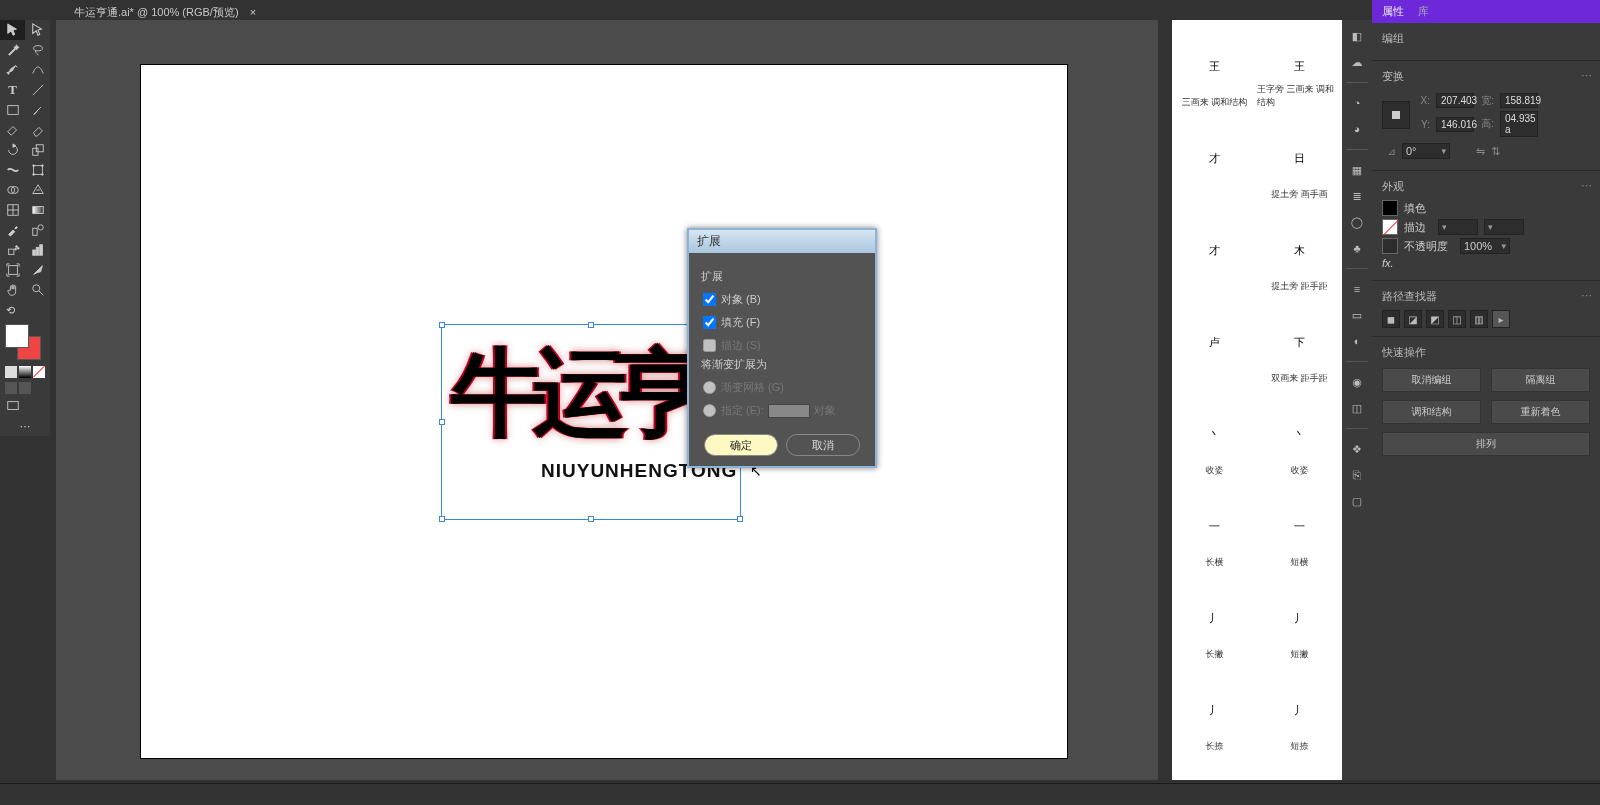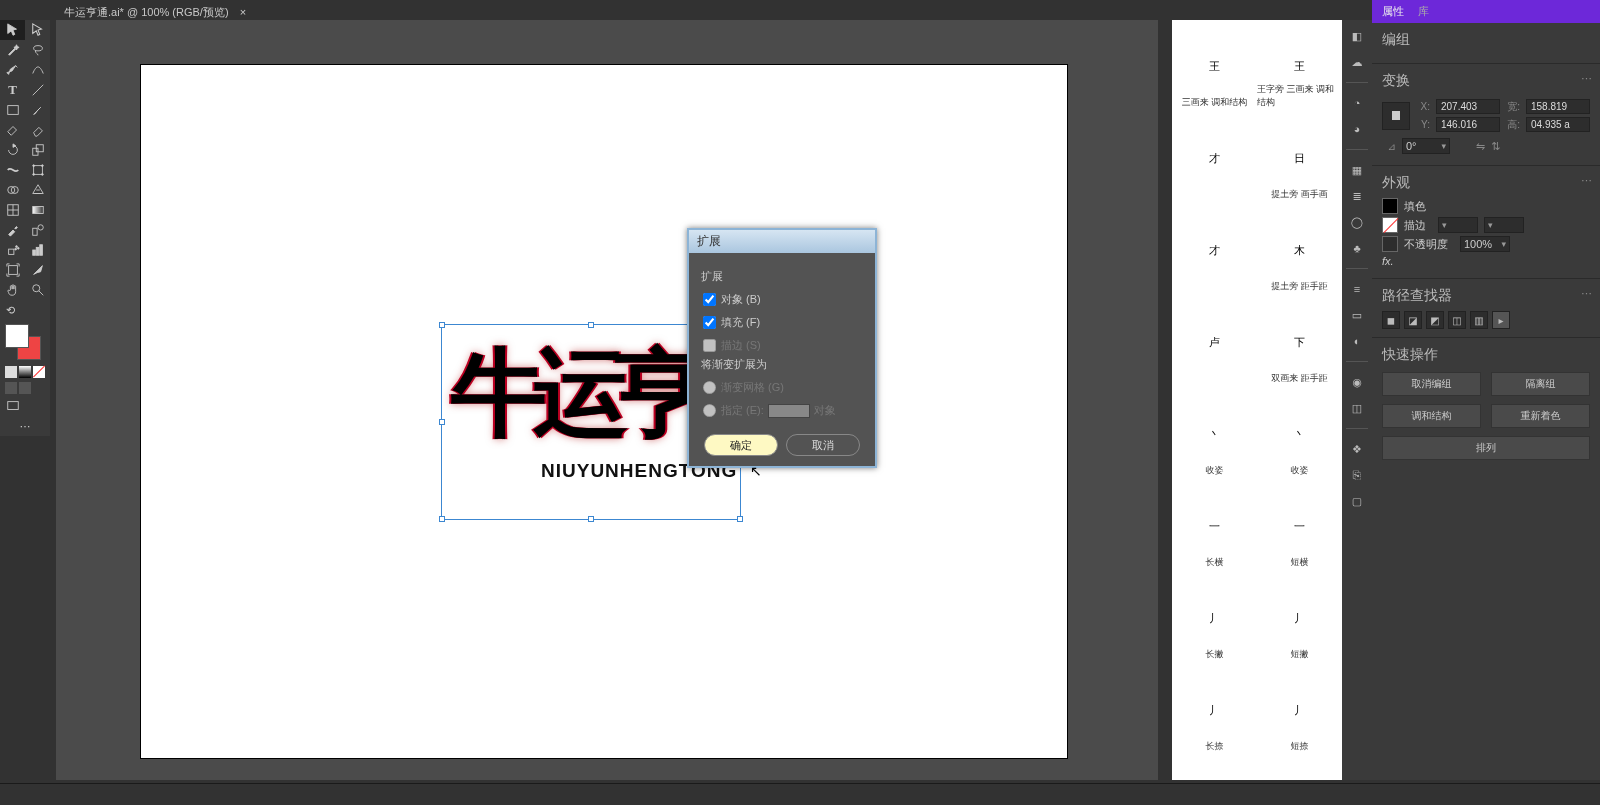--- a/index.html
+++ b/index.html
@@ -1,19 +1,19 @@
 <!DOCTYPE html>
 <html><head>
 <meta charset="utf-8">
 <style>
 *{margin:0;padding:0;box-sizing:border-box;font-family:"Microsoft YaHei",sans-serif;font-size:11px;-webkit-user-select:none}
 body{background:#323232;width:1600px;height:805px;overflow:hidden;position:relative}
 
 .titlebar{height:18px;background:#323232;display:flex;align-items:center}
-.tabbar{position:absolute;left:54px;top:3px;display:flex;align-items:flex-start;color:#c8c8c8}
+.tabbar{position:absolute;left:64px;top:3px;display:flex;align-items:flex-start;color:#c8c8c8}
 .tab{padding:2px 10px;background:#323232}
 .tab-close{margin-left:8px;color:#ccc;cursor:pointer}
 
 .tools{position:absolute;left:0;top:20px;width:50px;background:#3a3a3a;display:flex;flex-wrap:wrap}
 .tool{width:25px;height:20px;display:flex;align-items:center;justify-content:center;color:#ccc}
 .tool svg{width:14px;height:14px;fill:#ccc;stroke:#ccc}
 .tool.sel{background:#1f1f1f}
 .tools .row{width:50px;display:flex}
 .swatches{width:40px;height:36px;position:relative;margin:4px 5px}
 .swfront{width:24px;height:24px;background:#fff;border:1px solid #555;position:absolute;left:0;top:0}
@@ -51,23 +51,23 @@
 .brush-panel{position:absolute;top:20px;right:258px;width:170px;bottom:25px;background:#fff;overflow:hidden}
 .brush-panel .col{display:flex;flex-wrap:wrap}
 .brush-cell{width:85px;height:92px;display:flex;flex-direction:column;align-items:center;justify-content:center;font-family:"STXingkai","KaiTi",cursive;font-size:58px;color:#000;position:relative}
 .brush-cell .lbl{font-size:9px;font-family:sans-serif;color:#333;position:absolute;bottom:3px}
 
 .props{position:absolute;top:0;right:0;width:228px;bottom:25px;background:#3a3a3a;color:#ccc}
 .props .phead{display:flex;gap:14px;padding:4px 10px;background:#6d28d9}
 .props .phead span{color:#aaa}
 .props .phead .act{color:#eee}
 .props .section{padding:8px 10px;border-bottom:1px solid #2a2a2a;position:relative}
-.props .lbl{color:#bbb;font-size:14px;margin-bottom:6px}
+.props .lbl{color:#bbb;font-size:11px;margin-bottom:6px}
 .props .row{display:flex;align-items:center;gap:6px;margin:3px 0}
-.props .val{background:#2d2d2d;border:1px solid #222;color:#ddd;padding:1px 4px;width:64px;font-size:10px}
+.props .val{background:#2d2d2d;border:1px solid #222;color:#ddd;padding:1px 4px;width:38px;font-size:10px}
 .props .smlab{color:#888;font-size:10px;width:14px;text-align:right}
 .props .dd{background:#2d2d2d;border:1px solid #222;width:48px;height:16px;display:flex;align-items:center;padding:0 3px;font-size:10px;justify-content:space-between}
 .props .dd:after{content:"▾";color:#999;font-size:9px}
 .props .btnrow{display:flex;gap:10px;margin-top:8px}
 .props .pbtn{flex:1;background:#4a4a4a;border:1px solid #333;color:#ccc;text-align:center;padding:4px 0;font-size:10px}
 .props .pbtn.full{flex:none;width:100%}
 .props .ellip{position:absolute;right:8px;top:8px;color:#888}
 .align-icons{display:flex;gap:4px}
 .align-icons div{width:18px;height:18px;background:#2d2d2d;border:1px solid #222;display:flex;align-items:center;justify-content:center;color:#bbb;font-size:10px}
 .swatch-sm{width:16px;height:16px;background:#fff;border:1px solid #666;position:relative}

